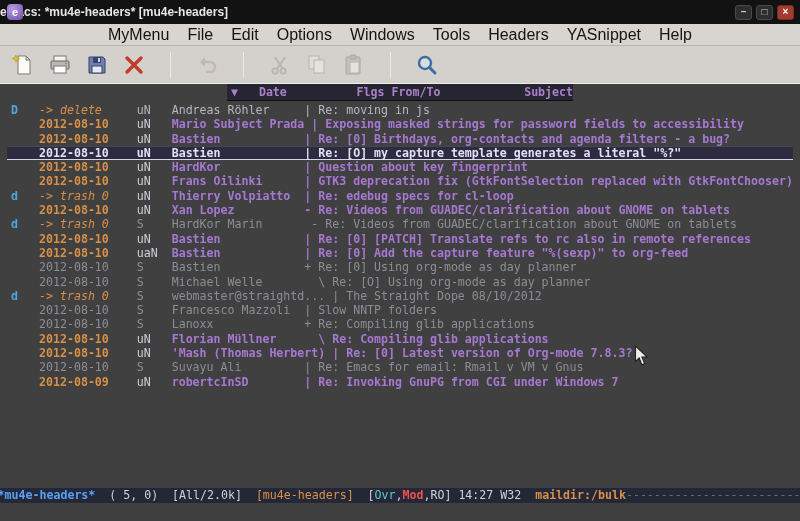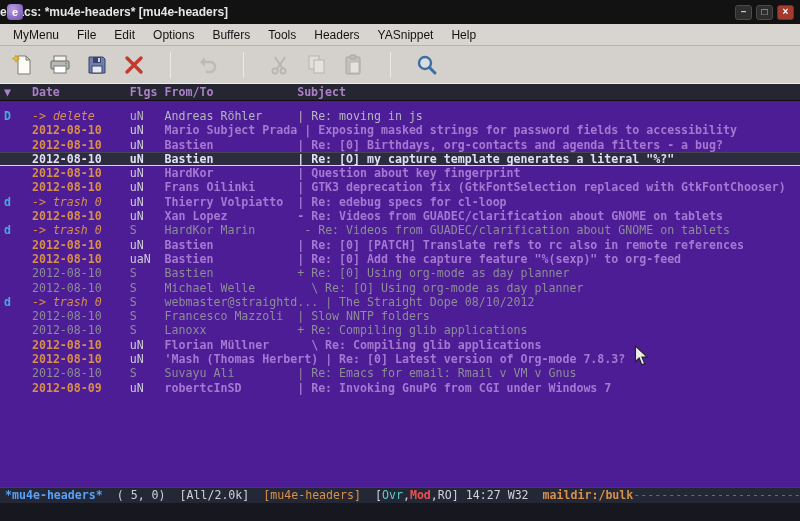--- a/index.html
+++ b/index.html
@@ -16,39 +16,39 @@
     color:#fff; font-size:11px; display:flex; align-items:center; justify-content:center; }
   .win-buttons { margin-left:auto; display:flex; gap:4px; margin-right:6px; z-index:2; }
   .win-btn { width:17px; height:15px; display:flex; align-items:center; justify-content:center;
     font-size:10px; line-height:1; color:#cfcfcf; background:#2e2e2e;
     border:1px solid #4a4a4a; border-radius:3px; cursor:default; }
   .win-btn.close { background:#a33c30; border-color:#7c2a20; color:#fff; }
 
   
   .menubar { height:22px; background:#d8d4cf; border-bottom:1px solid #b6b2ac;
     display:flex; align-items:center; padding:0 4px;
-    font-family:"Liberation Sans",sans-serif; font-size:12px; color:#141414; }
+    font-family:"Liberation Sans",sans-serif; font-size:16px; color:#141414;justify-content:center; }
   .menu-item { padding:3px 9px; }
 
   
   .toolbar { height:38px; background:#d4d0cb; border-bottom:1px solid #efede9;
     display:flex; align-items:center; padding:0 8px; gap:7px; }
   .tb-btn { width:30px; height:30px; display:flex; align-items:center; justify-content:center;
     border-radius:3px; }
   .tb-btn.disabled { opacity:.38; filter:grayscale(85%); }
   .tb-sep { width:1px; height:26px; background:#aaa6a0; border-right:1px solid #eceae6;
     margin:0 14px; }
 
   
-  .emacs { position:absolute; top:84px; left:0; right:0; bottom:0; background:#4c1d95;
-    display:flex; flex-direction:column; }
+  .emacs { position:absolute; top:84px; left:0; right:0; bottom:0; background:#404040;
+    display:flex; flex-direction:column;align-items:center; }
   .header-line { height:17px; line-height:17px; background:#262633; color:#aa80c8;
     font-weight:bold; font-size:11.6px; white-space:pre; padding-left:4px;
     border-bottom:1px solid #0d0d13; overflow:hidden; }
-  .buffer { flex:1; padding-top:8px; font-size:11.6px; overflow:hidden; }
+  .buffer { flex:1; padding-top:2px; font-size:11.6px; overflow:hidden; }
   .row { height:14.3px; line-height:14.3px; white-space:pre; padding-left:4px; overflow:hidden; }
   .row.current-line { background:#2c2c3e;
     box-shadow: inset 0 -1px 0 #d4d4ea, inset 0 1px 0 rgba(255,255,255,0.12); }
 
   .c-marker   { color:#4aa8e0; font-weight:bold; }
   .c-date     { color:#d89048; font-weight:bold; }
   .c-mark     { color:#d89048; font-style:italic; }
   .c-dim      { color:#8d8d96; }
   .c-light    { color:#b6b6c0; }
   .c-flags-hi { color:#cfcfd8; }
@@ -76,21 +76,21 @@
     <div class="win-btn">□</div>
     <div class="win-btn close">×</div>
   </div>
 </div>
 
 <div class="menubar">
     <span class="menu-item">MyMenu</span>
     <span class="menu-item">File</span>
     <span class="menu-item">Edit</span>
     <span class="menu-item">Options</span>
-    <span class="menu-item">Buffers</span>
+    <span class="menu-item">Windows</span>
     <span class="menu-item">Tools</span>
     <span class="menu-item">Headers</span>
     <span class="menu-item">YASnippet</span>
     <span class="menu-item">Help</span>
   </div>
 
 <div class="toolbar">
     <div class="tb-btn">
       <svg width="24" height="24" viewBox="0 0 24 24">
         <path d="M7 3h8l4 4v14H7z" fill="#fcfcf4" stroke="#7a7a70"></path>

